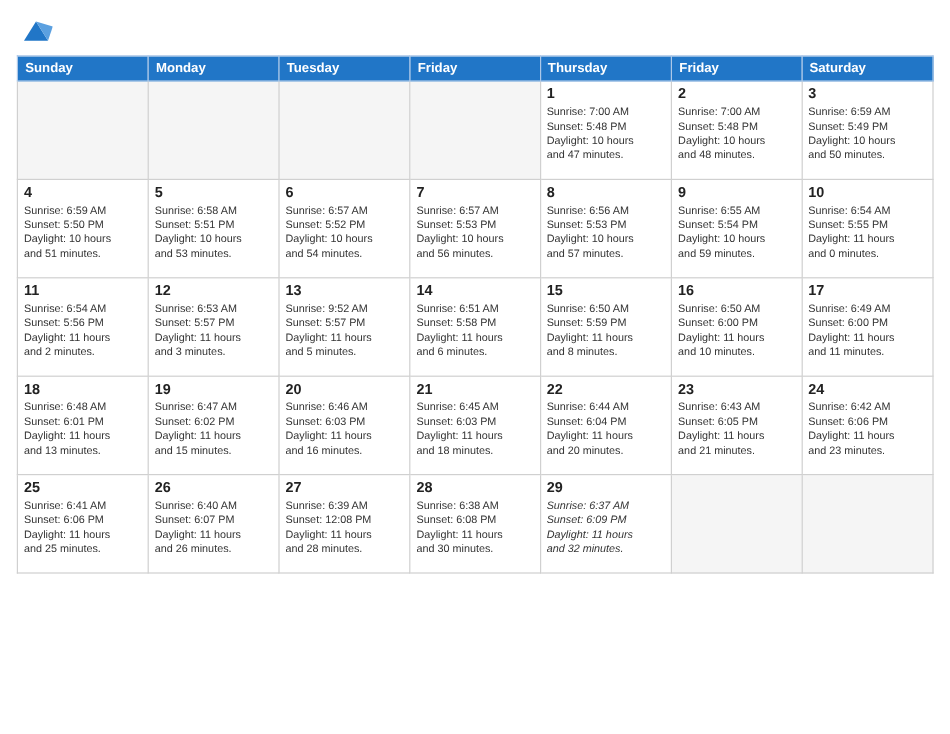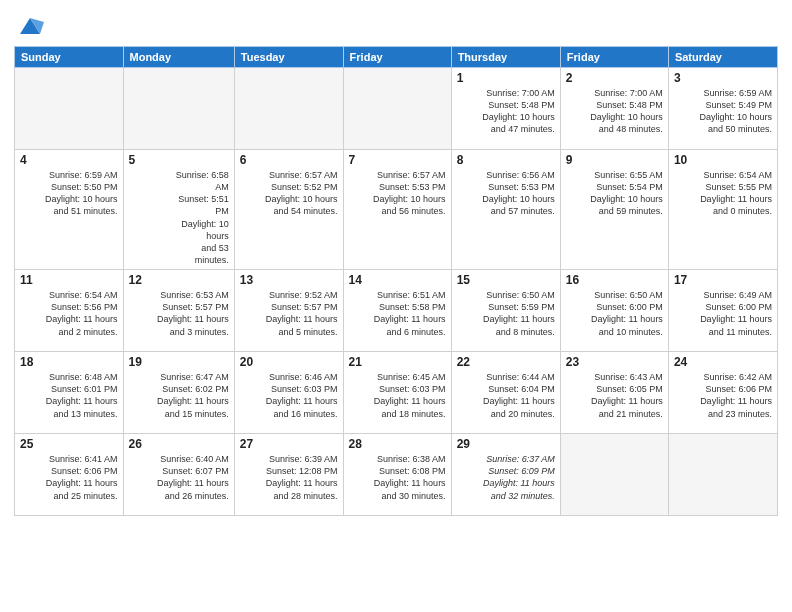--- a/index.html
+++ b/index.html
@@ -79,21 +79,20 @@
     .day-num {
       font-size: 12px;
       font-weight: bold;
       color: #222;
       margin-bottom: 2px;
     }
     .day-info {
       color: #333;
       font-size: 9px;
       line-height: 1.35;
-      text-align: right;
     }
     .row-shaded td {
       background: #f0f4f8;
     }
   </style>
 </head>
 <body>
 
 <div class="page">
   <div class="header">
@@ -157,21 +156,21 @@
         <tr class="row-shaded">
           <td>
             <div class="day-num">4</div>
             <div class="day-info" style="white-space: pre-line;">Sunrise: 6:59 AM
 Sunset: 5:50 PM
 Daylight: 10 hours
 and 51 minutes.</div>
           </td>
           <td>
             <div class="day-num">5</div>
-            <div class="day-info" style="white-space: pre-line; margin-left: 44px;">Sunrise: 6:58 AM
+            <div class="day-info" style="white-space: pre-line;">Sunrise: 6:58 AM
 Sunset: 5:51 PM
 Daylight: 10 hours
 and 53 minutes.</div>
           </td>
           <td>
             <div class="day-num">6</div>
             <div class="day-info" style="white-space: pre-line;">Sunrise: 6:57 AM
 Sunset: 5:52 PM
 Daylight: 10 hours
 and 54 minutes.</div>

